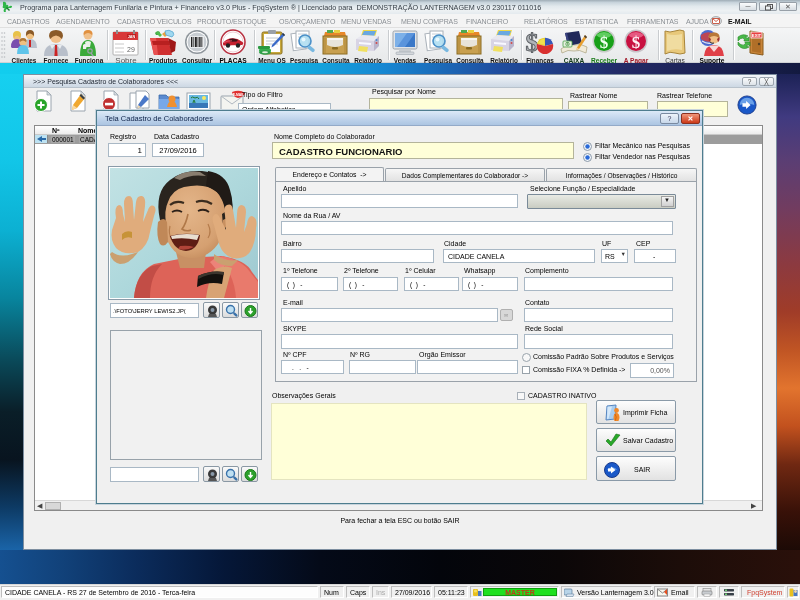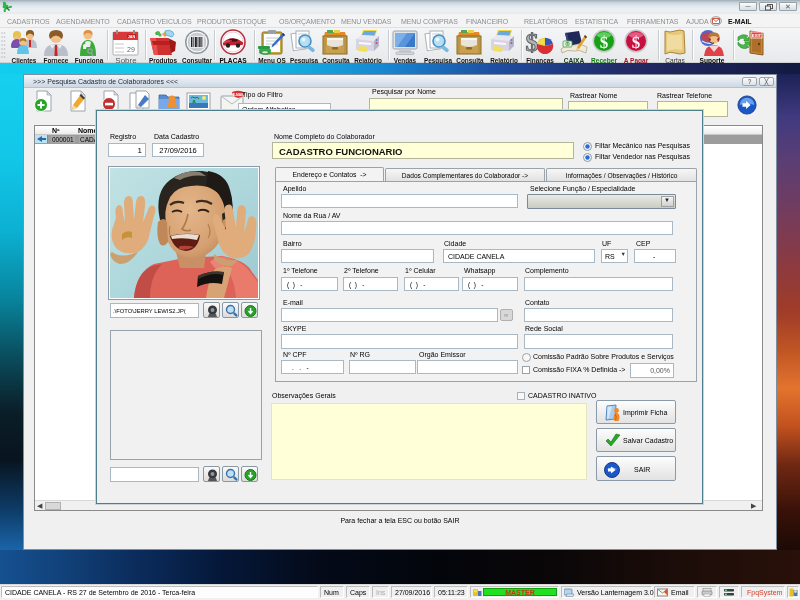--- a/index.html
+++ b/index.html
@@ -61,20 +61,21 @@
 .sp .t { position:absolute; left:3px; top:2px; font-size:7px; color:#000; white-space:nowrap; }
 </style>
 </head>
 <body>
 <div id="screen">
   <div class="abs" id="titlebar">
     <svg class="abs" style="left:1px;top:1px" width="13" height="12" viewBox="0 0 13 12">
         <path d="M2 1 C4 0,6 2,5 4 C7 3,8 5,7 6 L9 5 C11 4,12 6,10 7 L7 7 C5 8,4 10,5 11 L3 11 C2 9,3 8,4 7 C2 8,1 6,2 5 Z" fill="#2fb648"></path>
         <path d="M6 6 L9 9 L8 10 L5 7 Z" fill="#1c7a30"></path>
       </svg>
+    <span class="abs ttxt">Programa para Lanternagem Funilaria e Pintura + Financeiro v3.0 Plus - FpqSystem ® | Licenciado para&nbsp; DEMONSTRAÇÃO LANTERNAGEM v3.0 230117 011016</span>
     <div class="abs winbtn" style="left:739px">
         <span>─</span>
       </div>
     <div class="abs winbtn" style="left:759px">
         <svg style="position:absolute;left:5px;top:1px" width="8" height="7" viewBox="0 0 8 7">
           <rect x="2.5" y="0.5" width="5" height="4" fill="none" stroke="#555" stroke-width="1"></rect>
           <rect x="0.5" y="2" width="5" height="4" fill="#eef1f3" stroke="#555" stroke-width="1"></rect>
         </svg>
       </div>
     <div class="abs winbtn" style="left:779px">
@@ -492,20 +493,29 @@
       </div>
       <div class="abs" style="left:0;top:374px;width:727px;height:10px;background:#f0f0f0;border-top:1px solid #d8d8d8">
         <span class="abs" style="left:2px;top:1px;font-size:7px;color:#444">◀</span>
         <div class="abs" style="left:10px;top:1px;width:16px;height:8px;background:#d8d8d8;border:1px solid #b0b0b0"></div>
         <span class="abs" style="left:716px;top:1px;font-size:7px;color:#444">▶</span>
       </div>
     </div>
     <span class="abs" style="left:0;top:442px;width:752px;text-align:center;font-size:7px;color:#000">Para fechar a tela ESC ou botão SAIR</span>
   </div>
   <div class="abs" id="dlg">
+    <div class="abs" id="dlgtitle">
+      <span class="abs" style="left:8px;top:3px;font-size:7.5px;color:#10244a">Tela Cadastro de Colaboradores</span>
+      <div class="abs" style="left:563px;top:2px;width:19px;height:11px;border:1px solid #7a8aa0;border-radius:2px;background:linear-gradient(#eef4fa,#c8d8ea)">
+          <span class="abs" style="left:0;top:-1px;width:100%;text-align:center;font-size:7px;color:#335;line-height:12px">?</span>
+        </div>
+      <div class="abs" style="left:584px;top:2px;width:19px;height:11px;border:1px solid #8a3020;border-radius:2px;background:linear-gradient(#f0967a,#cc3918)">
+          <span class="abs" style="left:0;top:-1px;width:100%;text-align:center;font-size:7px;font-weight:bold;color:#fff;line-height:12px">✕</span>
+        </div>
+    </div>
     <span class="abs lbl" style="left:13px;top:22px">Registro</span>
     <span class="abs lbl" style="left:57px;top:22px">Data Cadastro</span>
     <div class="abs field" style="left:11px;top:32px;width:38px;height:14px">
         <span class="abs" style="right:3px;top:2px;font-size:8px">1</span>
       </div>
     <div class="abs field" style="left:55px;top:32px;width:52px;height:14px;text-align:center;font-size:7.5px;line-height:13px">27/09/2016</div>
     <span class="abs lbl" style="left:177px;top:22px">Nome Completo do Colaborador</span>
     <div class="abs yfield" style="left:175px;top:31px;width:302px;height:17px">
         <span class="abs" style="left:6px;top:3px;font-size:9.5px;font-weight:bold;color:#111">CADASTRO FUNCIONARIO</span>
       </div>

